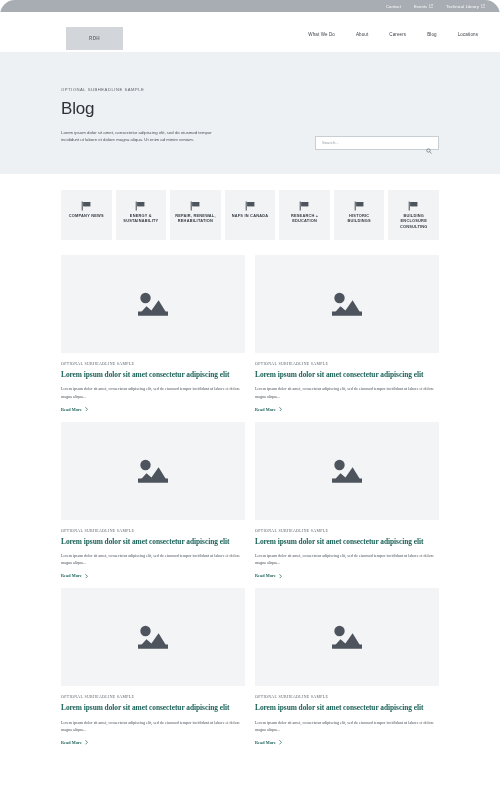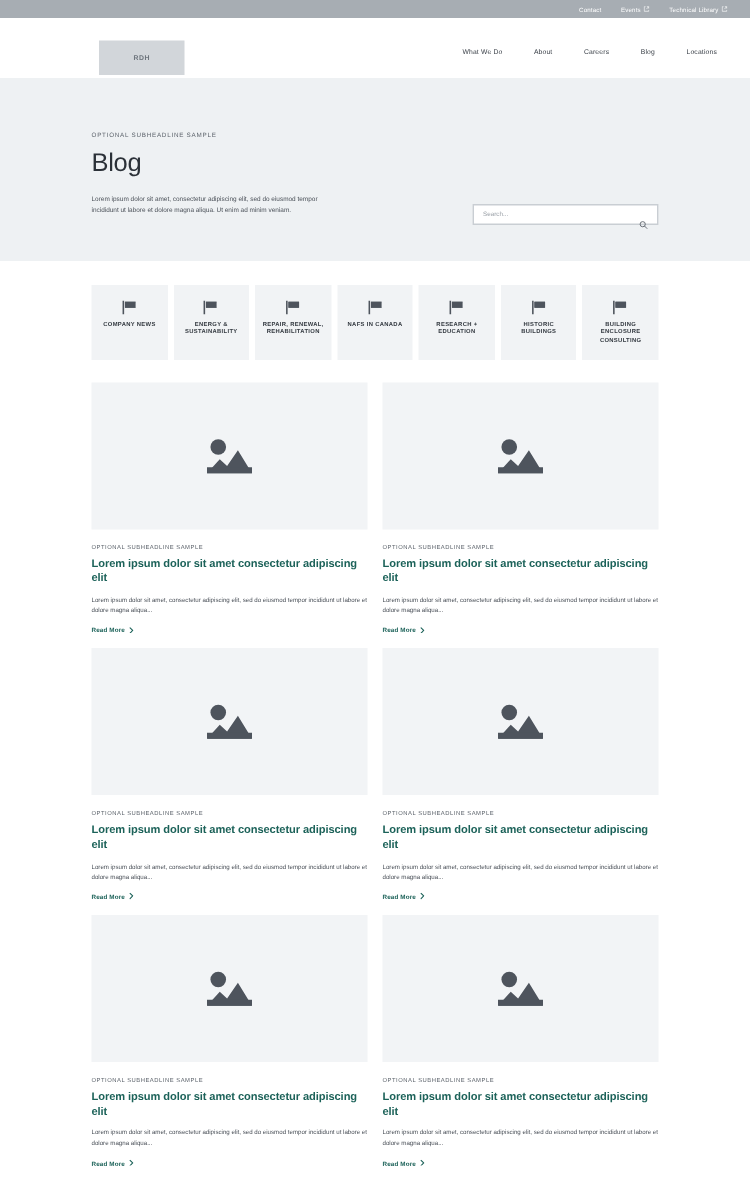--- a/index.html
+++ b/index.html
@@ -12,20 +12,21 @@
     font-family: "Liberation Sans", sans-serif;
     -webkit-font-smoothing: antialiased;
   }
 
   .page {
     width: 500px;
     height: 800px;
     position: relative;
     overflow: hidden;
     background: #ffffff;
+    border-radius: 15px;
   }
 
   
   .utility-bar {
     height: 12px;
     background: #a7adb3;
     display: flex;
     align-items: center;
     justify-content: flex-end;
     padding-right: 15px;
@@ -177,20 +178,21 @@
     font-weight: bold;
   }
 
   
   .blog-grid {
     width: 378px;
     margin: 15px auto 0 auto;
     display: flex;
     flex-wrap: wrap;
     gap: 10px 10px;
+    font-family: Liberation Serif, serif;
   }
   .blog-card {
     width: 184px;
     display: flex;
     flex-direction: column;
   }
   .card-thumb {
     width: 184px;
     height: 98px;
     background: #f2f4f6;

